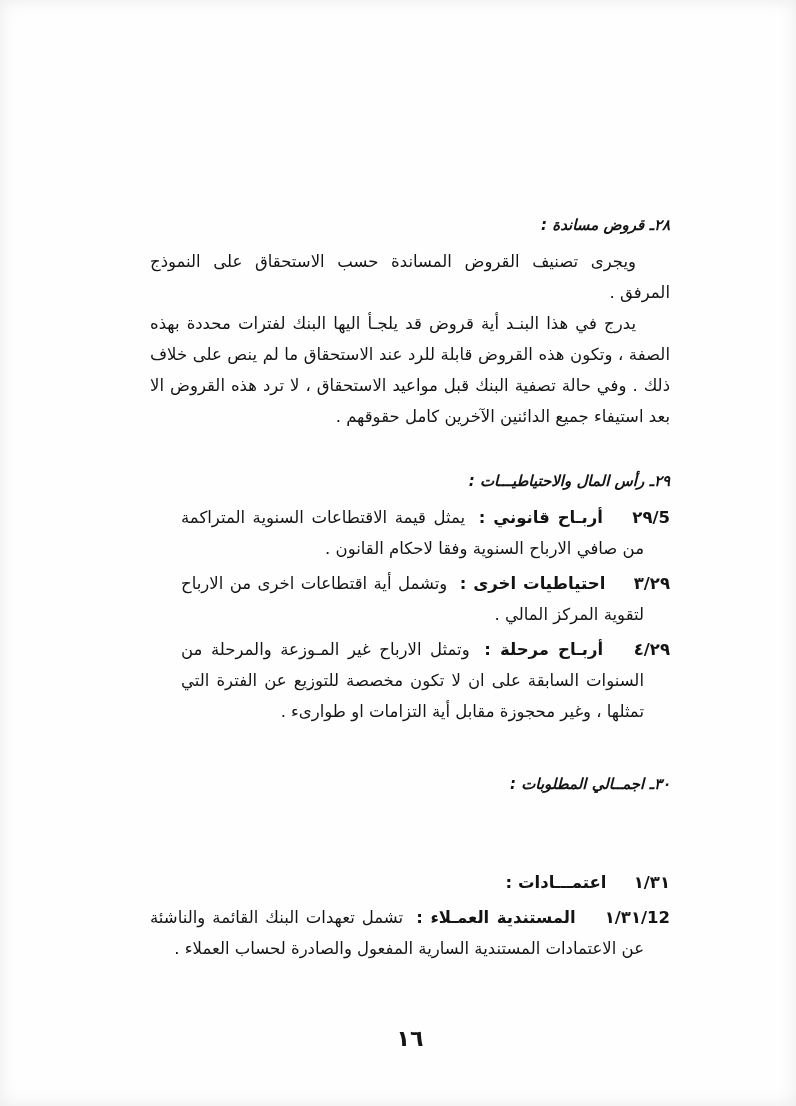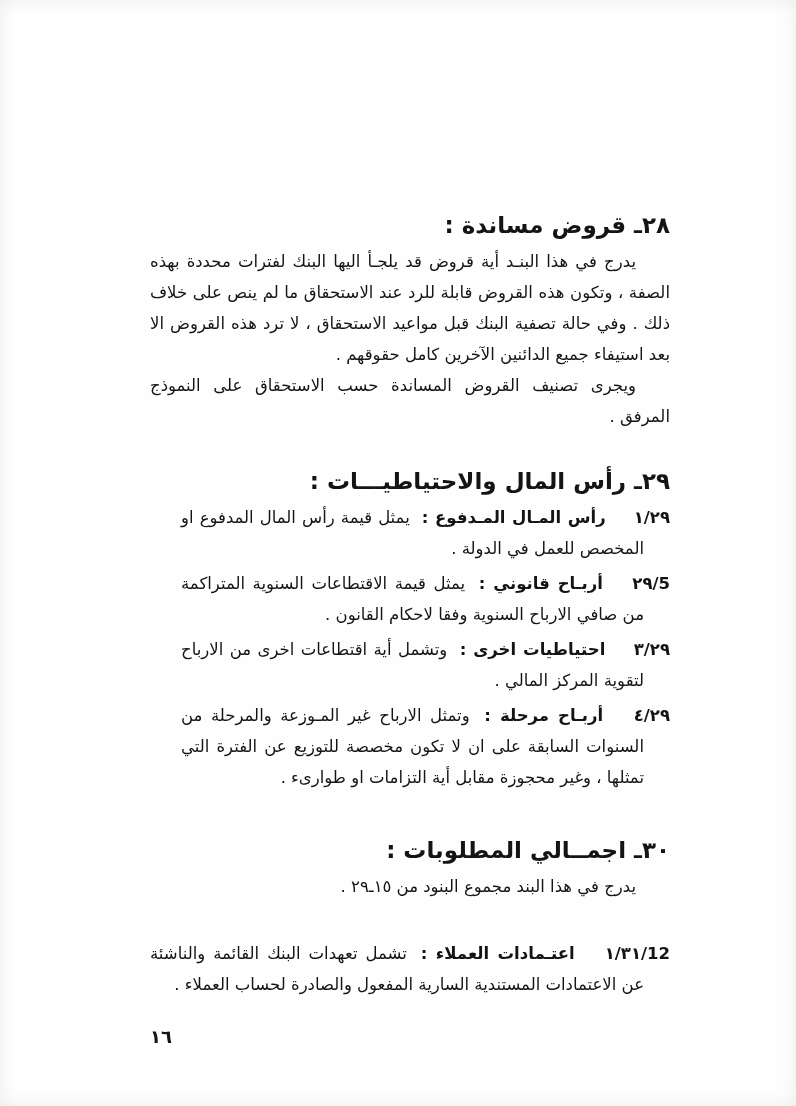--- a/index.html
+++ b/index.html
@@ -21,80 +21,76 @@
     position:absolute;
     top:210px;
     right:126px;
     width:520px;
     direction:rtl;
     text-align:justify;
     font-size:16.5px;
     line-height:31px;
   }
   h2.heading{
-    font-size:23px;
+    font-size:15px;
     font-weight:bold;
     margin:0 0 6px 0;
     line-height:30px;
+    font-style:italic;
   }
   p.para{
     margin:0;
   }
   p.para.first-indent{
     text-indent:34px;
   }
   section{margin:0;}
   .sec-gap-sm{margin-bottom:34px;}
   .sec-gap-md{margin-bottom:42px;margin-left:31px;}
-  .sec-gap-lg{margin-bottom:36px;}
+  .sec-gap-lg{margin-bottom:68px;}
   p.item{
     margin:0 0 4px 0;
     padding-right:26px;
     text-indent:-26px;
   }
   .item .num{
     font-weight:bold;
     margin-left:22px;
     white-space:nowrap;
   }
   .item .term{
     font-weight:bold;
     margin-left:6px;
   }
   .pagenum{
     position:absolute;
     top:1026px;
     right:126px;
     width:520px;
-    text-align:left;
-    font-size:18px;
+    text-align:center;
+    font-size:22px;
     font-weight:bold;
     color:#141414;
   }
 </style>
 </head>
 <body>
 
 <div class="page">
   <main class="content">
 
     <section class="sec-gap-sm">
       <h2 class="heading">٢٨ـ قروض مساندة :</h2>
+      <p class="para first-indent">ويجرى تصنيف القروض المساندة حسب الاستحقاق على النموذج المرفق .</p>
       <p class="para first-indent">يدرج في هذا البنـد أية قروض قد يلجـأ اليها البنك لفترات محددة بهذه الصفة ، وتكون هذه القروض قابلة للرد عند الاستحقاق ما لم ينص على خلاف ذلك . وفي حالة تصفية البنك قبل مواعيد الاستحقاق ، لا ترد هذه القروض الا بعد استيفاء جميع الدائنين الآخرين كامل حقوقهم .</p>
-      <p class="para first-indent">ويجرى تصنيف القروض المساندة حسب الاستحقاق على النموذج المرفق .</p>
     </section>
 
     <section class="sec-gap-md">
       <h2 class="heading">٢٩ـ رأس المال والاحتياطيـــات :</h2>
 
-      <p class="item">
-        <span class="num">١/٢٩</span>
-        <b class="term">رأس المـال المـدفوع :</b>
-        <span class="itext">يمثل قيمة رأس المال المدفوع او المخصص للعمل في الدولة .</span>
-      </p>
 
       <p class="item">
         <span class="num">5/٢٩</span>
         <b class="term">أربـاح قانوني :</b>
         <span class="itext">يمثل قيمة الاقتطاعات السنوية المتراكمة من صافي الارباح السنوية وفقا لاحكام القانون .</span>
       </p>
 
       <p class="item">
         <span class="num">٣/٢٩</span>
         <b class="term">احتياطيات اخرى :</b>
@@ -103,29 +99,33 @@
 
       <p class="item">
         <span class="num">٤/٢٩</span>
         <b class="term">أربـاح مرحلة :</b>
         <span class="itext">وتمثل الارباح غير المـوزعة والمرحلة من السنوات السابقة على ان لا تكون مخصصة للتوزيع عن الفترة التي تمثلها ، وغير محجوزة مقابل أية التزامات او طوارىء .</span>
       </p>
     </section>
 
     <section class="sec-gap-lg">
       <h2 class="heading">٣٠ـ اجمــالي المطلوبات :</h2>
-      <p class="para first-indent">يدرج في هذا البند مجموع البنود من ١٥ـ٢٩ .</p>
     </section>
 
     <section>
 
+      <p class="item">
+        <span class="num">١/٣١</span>
+        <b class="term">اعتمـــادات :</b>
+        <span class="itext"></span>
+      </p>
 
       <p class="item">
         <span class="num">12/١/٣١</span>
-        <b class="term">اعتـمادات العملاء :</b>
+        <b class="term">المستندية العمـلاء :</b>
         <span class="itext">تشمل تعهدات البنك القائمة والناشئة عن الاعتمادات المستندية السارية المفعول والصادرة لحساب العملاء .</span>
       </p>
     </section>
 
   </main>
 
   <div class="pagenum">١٦</div>
 </div>
 
 </body></html>

